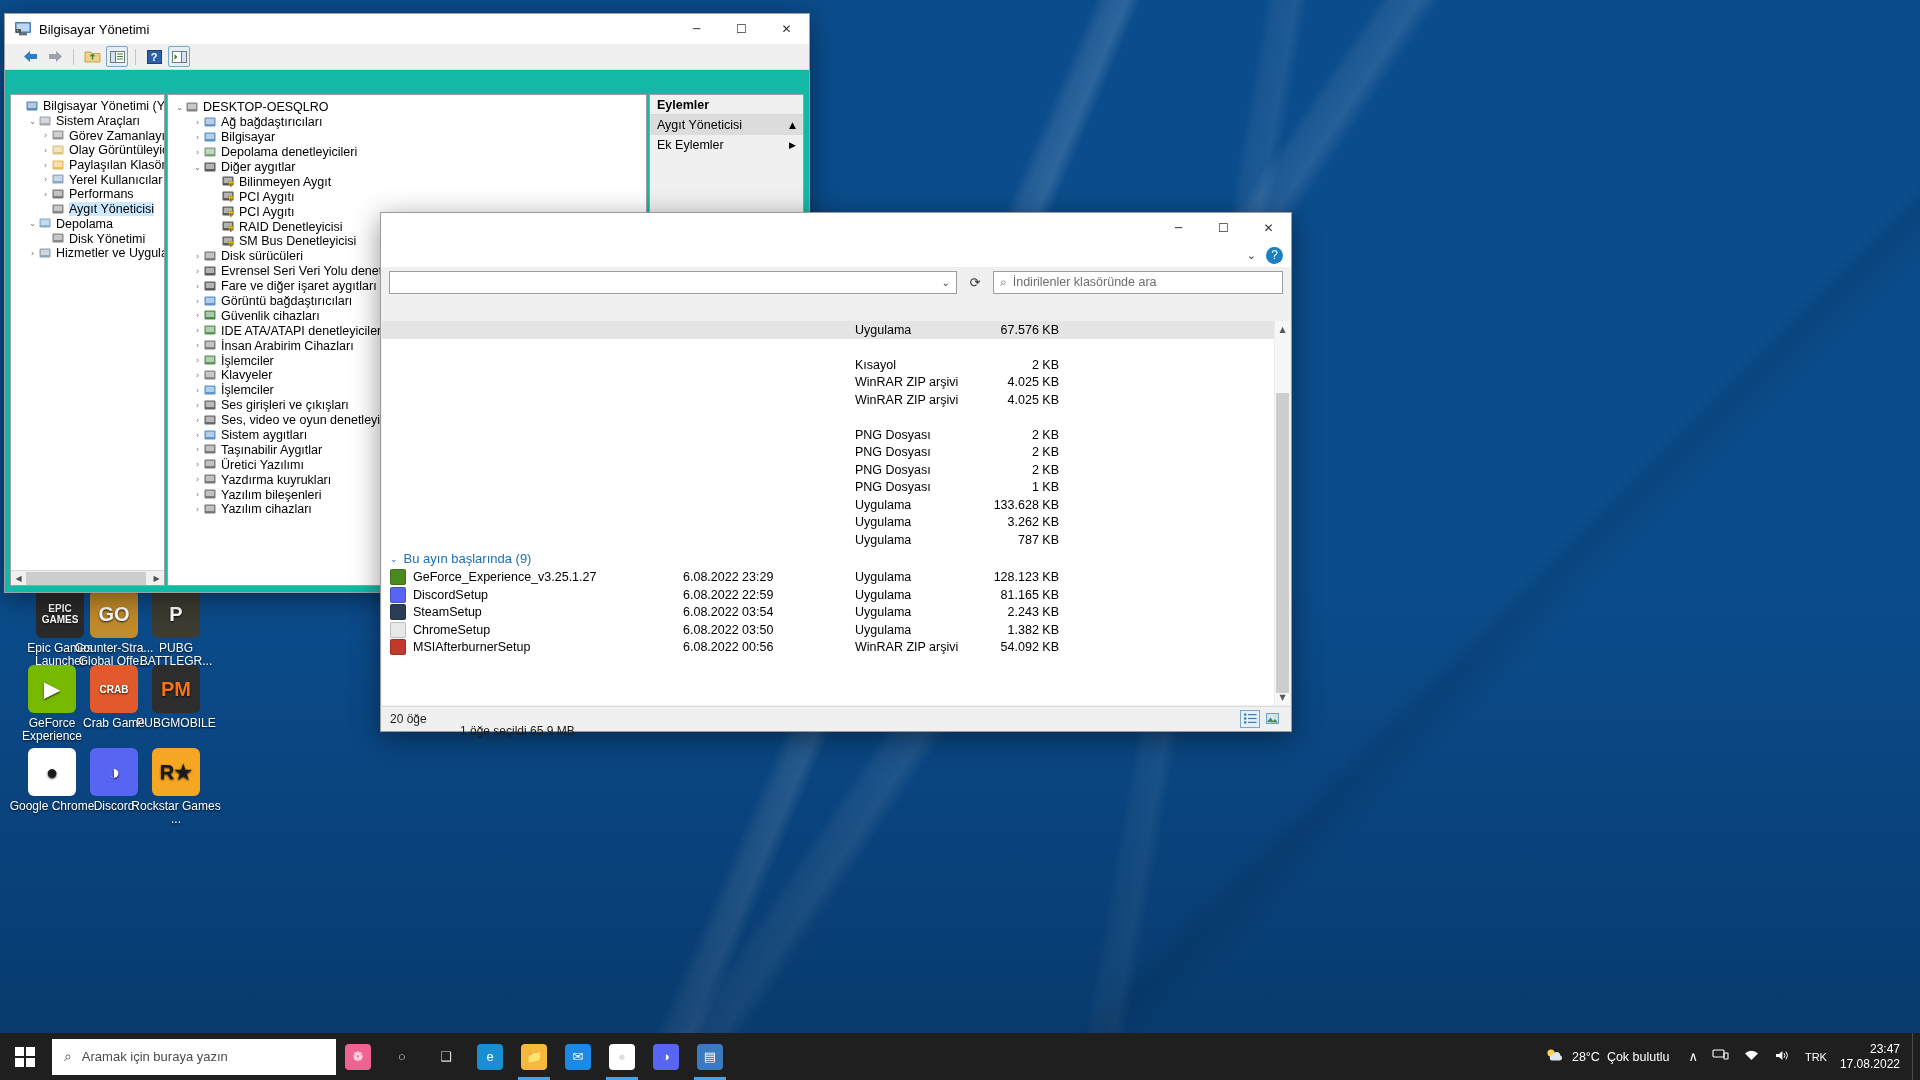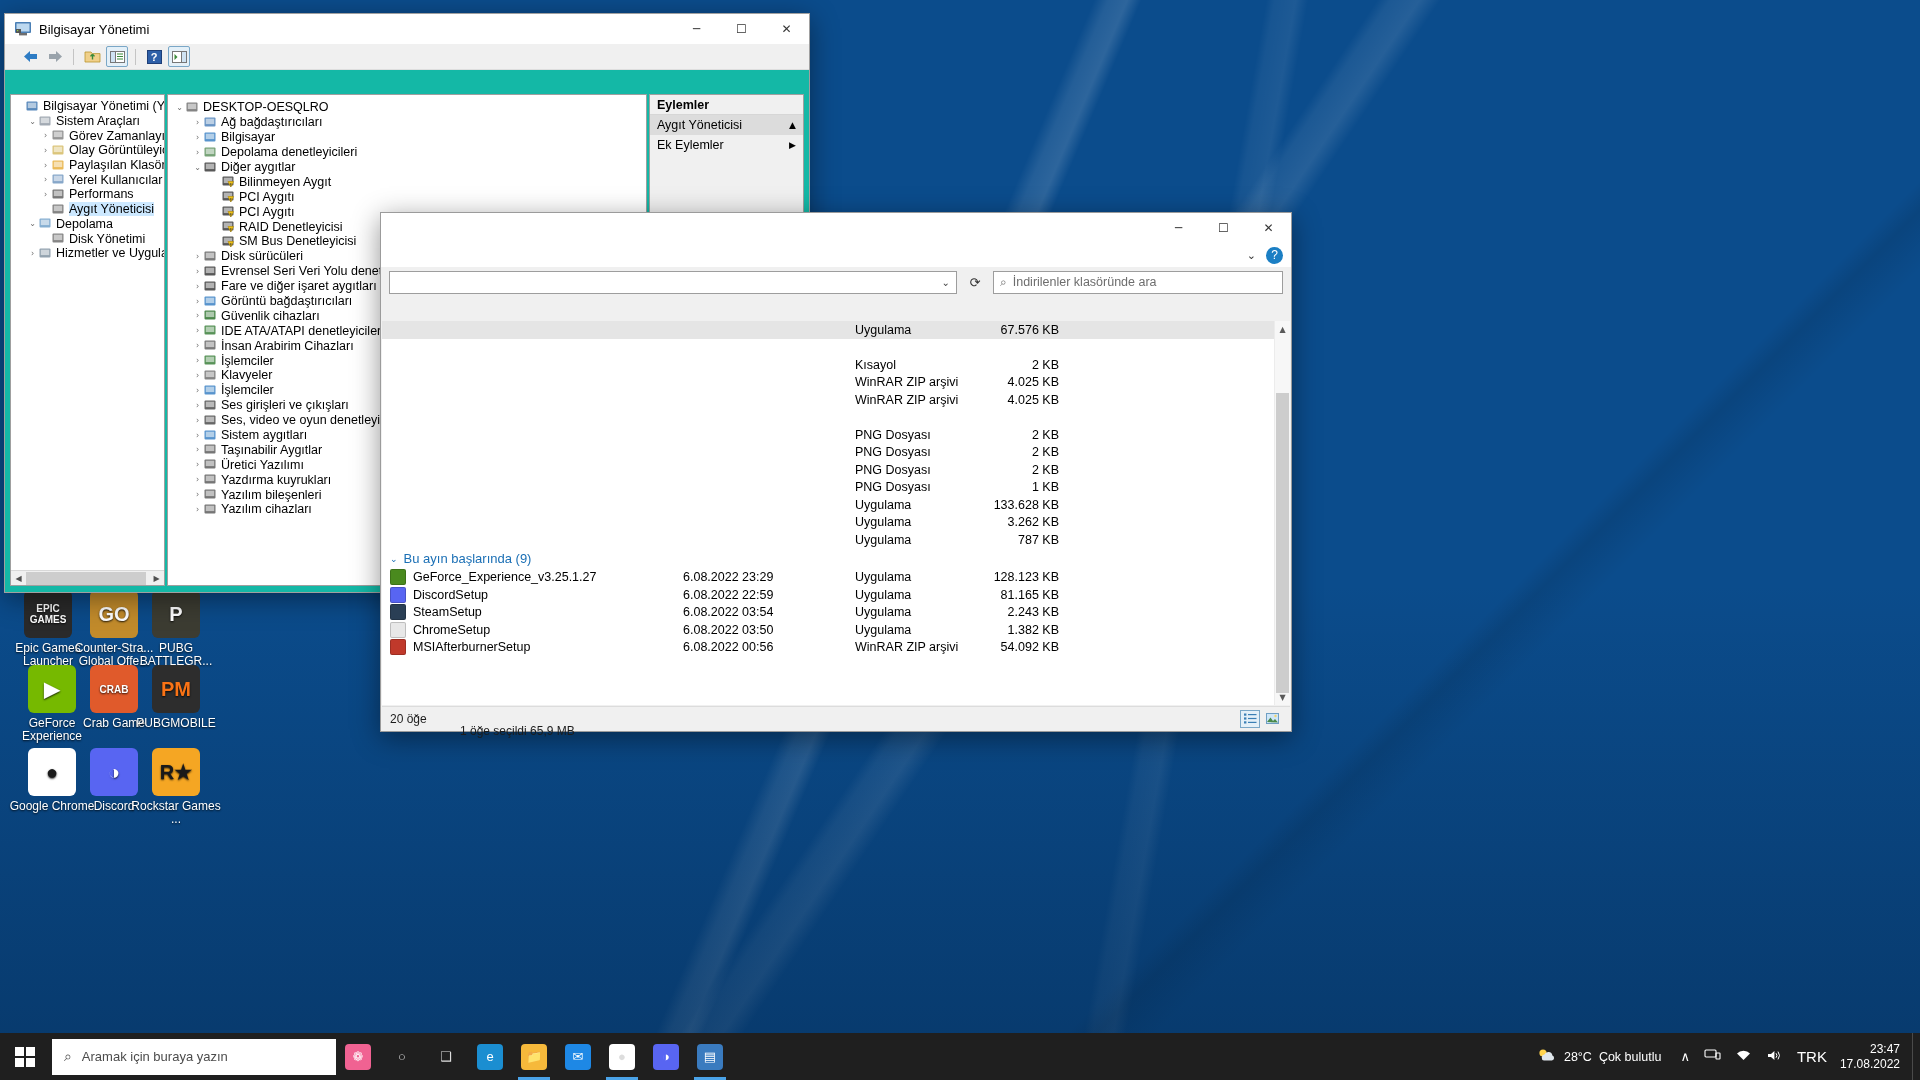--- a/index.html
+++ b/index.html
@@ -217,21 +217,21 @@
   #tray .clock { text-align:right; line-height:15px; padding:0 12px 0 6px; font-size:12px; }
   #tray .showdesk { width:8px; height:47px; border-left:1px solid #4a4a4a; }
   .dj { font-family:"DejaVu Sans", sans-serif; }
 </style>
 </head>
 <body>
 
 <div id="desktop"></div>
 
 <div id="desktop-icons">
-    <div class="dicon" style="left: 0; top: 590px;">
+    <div class="dicon" style="left: 12px; top: 590px;">
       <div class="glyph" style="background: rgb(42, 42, 42); font-size: 10px; white-space: pre; line-height: 11px; color: rgb(255, 255, 255);">EPIC
 GAMES</div>
       <span class="lbl">Epic Games Launcher</span>
     </div>
     <div class="dicon" style="left: 66px; top: 590px;">
       <div class="glyph" style="background: rgb(194, 139, 43); font-size: 20px; white-space: pre; line-height: 11px; color: rgb(255, 255, 255);">GO</div>
       <span class="lbl">Counter-Stra... Global Offe...</span>
     </div>
     <div class="dicon" style="left: 128px; top: 590px;">
       <div class="glyph" style="background: rgb(60, 60, 50); font-size: 20px; white-space: pre; line-height: 11px; color: rgb(255, 255, 255);">P</div>
@@ -947,20 +947,20 @@
       <svg width="17" height="13" viewBox="0 0 17 13">
           <path d="M8.5 11 L2 4.5 a9 9 0 0 1 13 0 Z" fill="#fff"></path>
         </svg>
     </div>
     <div class="tgl">
       <svg width="17" height="13" viewBox="0 0 17 13">
           <path d="M2 5 h3 l3.4 -3 v9 L5 8 H2 Z" fill="#fff"></path>
           <path d="M10 4.2 a3.6 3.6 0 0 1 0 4.6 M12 2.6 a6.4 6.4 0 0 1 0 7.8" fill="none" stroke="#fff" stroke-width="1"></path>
         </svg>
     </div>
-    <div class="tgl" style="font-size:15px;">TRK</div>
+    <div class="tgl" style="font-size:11px;">TRK</div>
     <div class="clock">
       <div>23:47</div>
       <div>17.08.2022</div>
     </div>
     <div class="showdesk"></div>
   </div>
 </div>
 
 </body></html>

